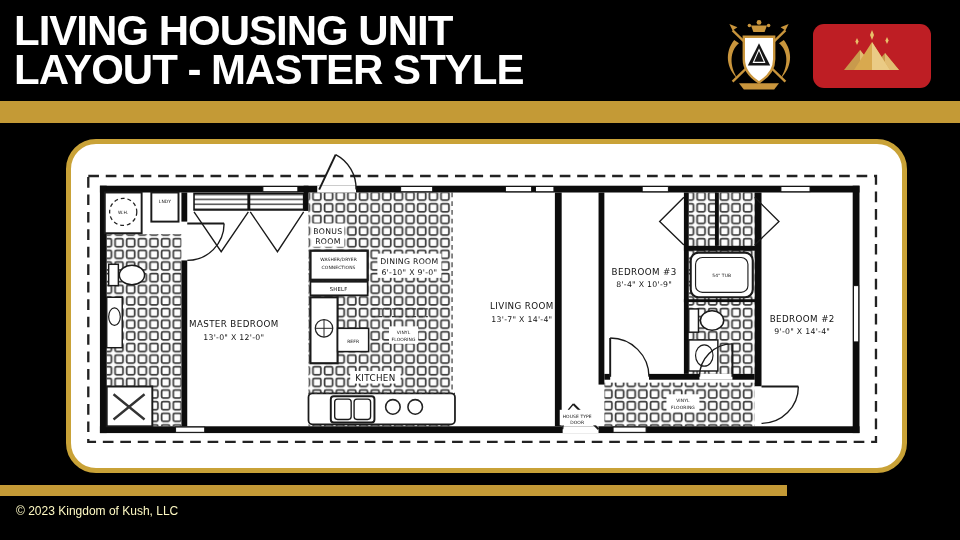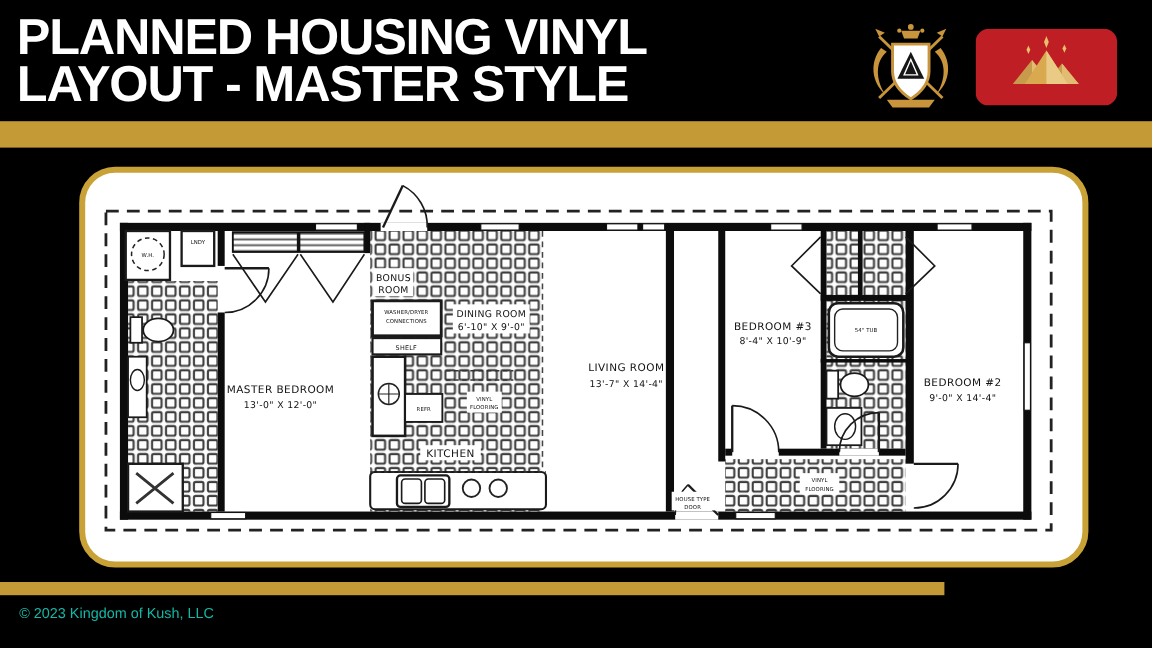--- a/index.html
+++ b/index.html
@@ -8,37 +8,37 @@
   .title{position:absolute;left:14px;top:12px;width:700px;color:#fff;
          font-weight:bold;font-size:42px;line-height:0.92;letter-spacing:-1px;}
   .title span{display:block;}
   .crest{position:absolute;left:722px;top:16px;width:74px;height:80px;}
   .flag{position:absolute;left:813px;top:24px;width:118px;height:64px;}
   .goldbar-top{position:absolute;left:0;top:101px;width:960px;height:22px;background:#C49A36;}
   .card{position:absolute;left:66px;top:139px;width:841px;height:334px;background:#fff;
         border:5px solid #C9A237;border-radius:30px;box-sizing:border-box;}
   .plan{position:absolute;left:0;top:0;width:831px;height:324px;}
   .goldbar-bottom{position:absolute;left:0;top:485px;width:787px;height:11px;background:#C49A36;}
-  .copyright{position:absolute;left:16px;top:504px;color:#14b8a6;font-size:12px;}
+  .copyright{position:absolute;left:16px;top:504px;color:#fef9c3;font-size:12px;}
   text{font-family:"DejaVu Sans",sans-serif;fill:#111;}
   .rm{font-size:9px;letter-spacing:.4px;}
   .dm{font-size:8px;letter-spacing:.3px;}
   .sm{font-size:5.5px;letter-spacing:.2px;}
   .xs{font-size:4.6px;letter-spacing:.1px;}
   .wall{fill:#0c0c0c;}
   .fix{fill:#fff;stroke:#1a1a1a;}
   .arc{fill:none;stroke:#1a1a1a;stroke-width:1.4;}
 </style>
 </head>
 <body>
 
 <div class="slide">
 
   <h1 class="title" style="margin:0;">
-    <span>PLANNED HOUSING VINYL</span>
+    <span>LIVING HOUSING UNIT</span>
     <span>LAYOUT - MASTER STYLE</span>
   </h1>
 
   <svg class="crest" viewBox="0 0 90 100">
     <g stroke="#C9953C" stroke-width="3" fill="none">
       <path d="M12,18 L78,82"></path>
         <path d="M78,18 L12,82"></path>
     </g>
     <g fill="#C9953C">
       <polygon points="12,18 8,10 18,14"></polygon>

